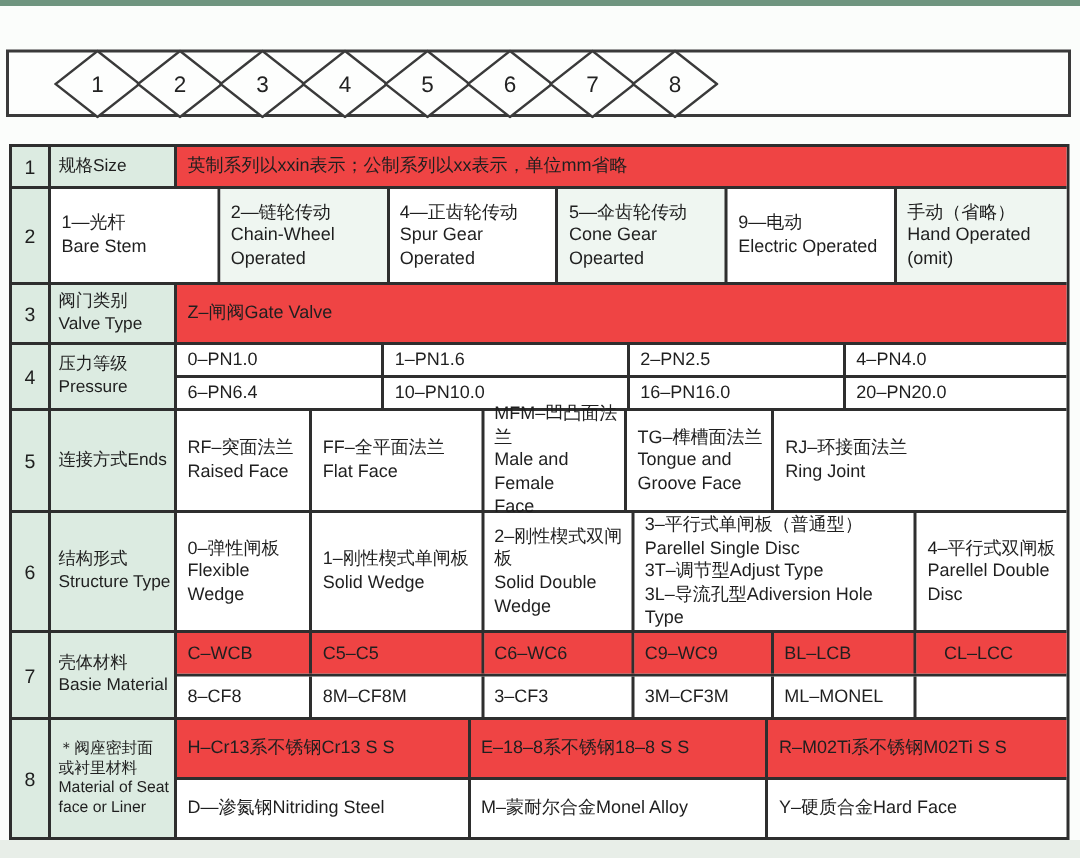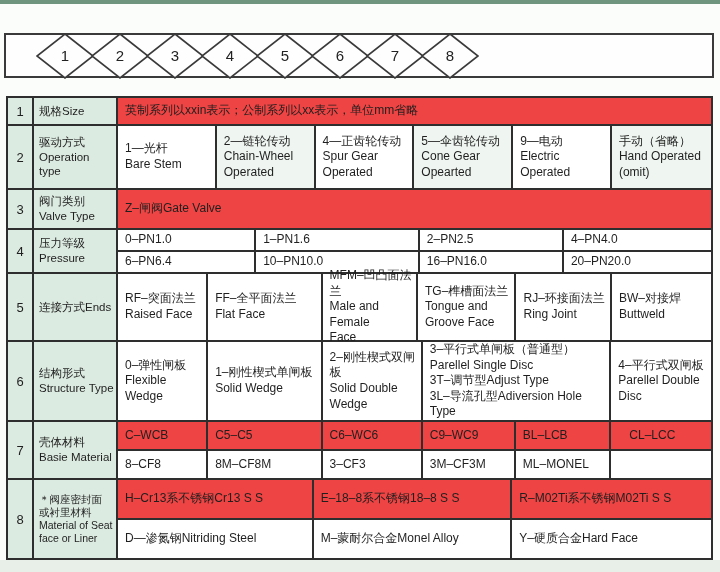--- a/index.html
+++ b/index.html
@@ -115,22 +115,20 @@
     <div class="trow r1">
       <div class="numcell">1</div>
       <div class="labelcell">规格Size</div>
       <div class="content">
         <div class="cell tint full">英制系列以xxin表示；公制系列以xx表示，单位mm省略</div>
       </div>
     </div>
 
     <div class="trow r2">
       <div class="numcell">2</div>
-      <div class="labelcell">驱动方式
-Operation type</div>
       <div class="content">
         <div class="cell">1—光杆
 Bare Stem</div>
         <div class="cell tint2">2—链轮传动
 Chain-Wheel
 Operated</div>
         <div class="cell">4—正齿轮传动
 Spur Gear
 Operated</div>
         <div class="cell tint2">5—伞齿轮传动
@@ -182,22 +180,20 @@
         <div class="cell">FF–全平面法兰
 Flat Face</div>
         <div class="cell">MFM–凹凸面法兰
 Male and Female
 Face</div>
         <div class="cell">TG–榫槽面法兰
 Tongue and
 Groove Face</div>
         <div class="cell">RJ–环接面法兰
 Ring Joint</div>
-        <div class="cell">BW–对接焊
-Buttweld</div>
       </div>
     </div>
 
     <div class="trow r6">
       <div class="numcell">6</div>
       <div class="labelcell">结构形式
 Structure Type</div>
       <div class="content">
         <div class="cell">0–弹性闸板
 Flexible Wedge</div>

